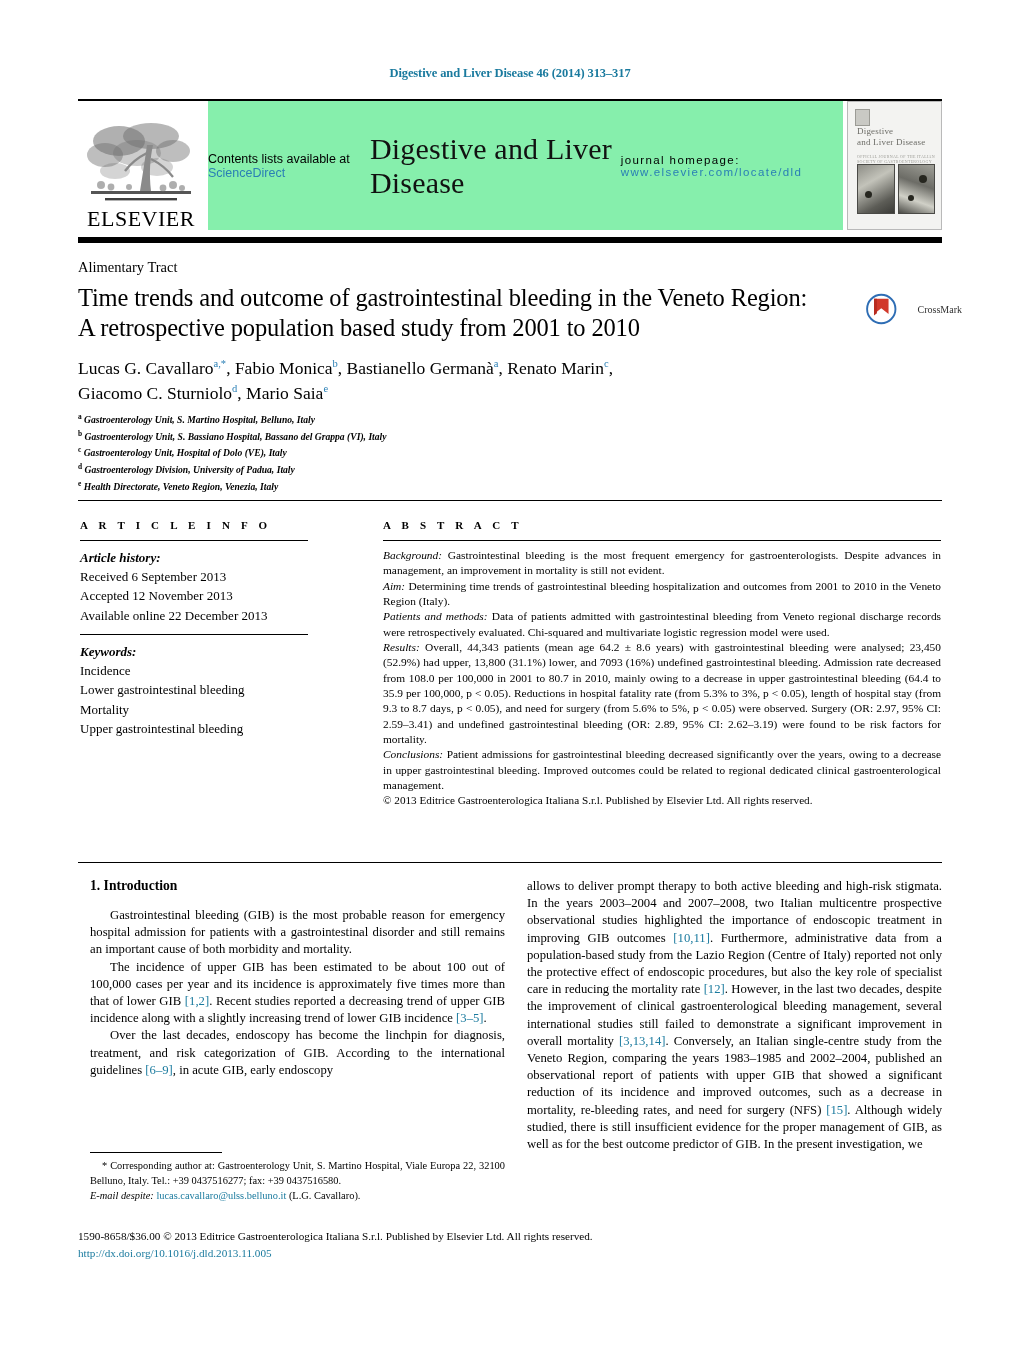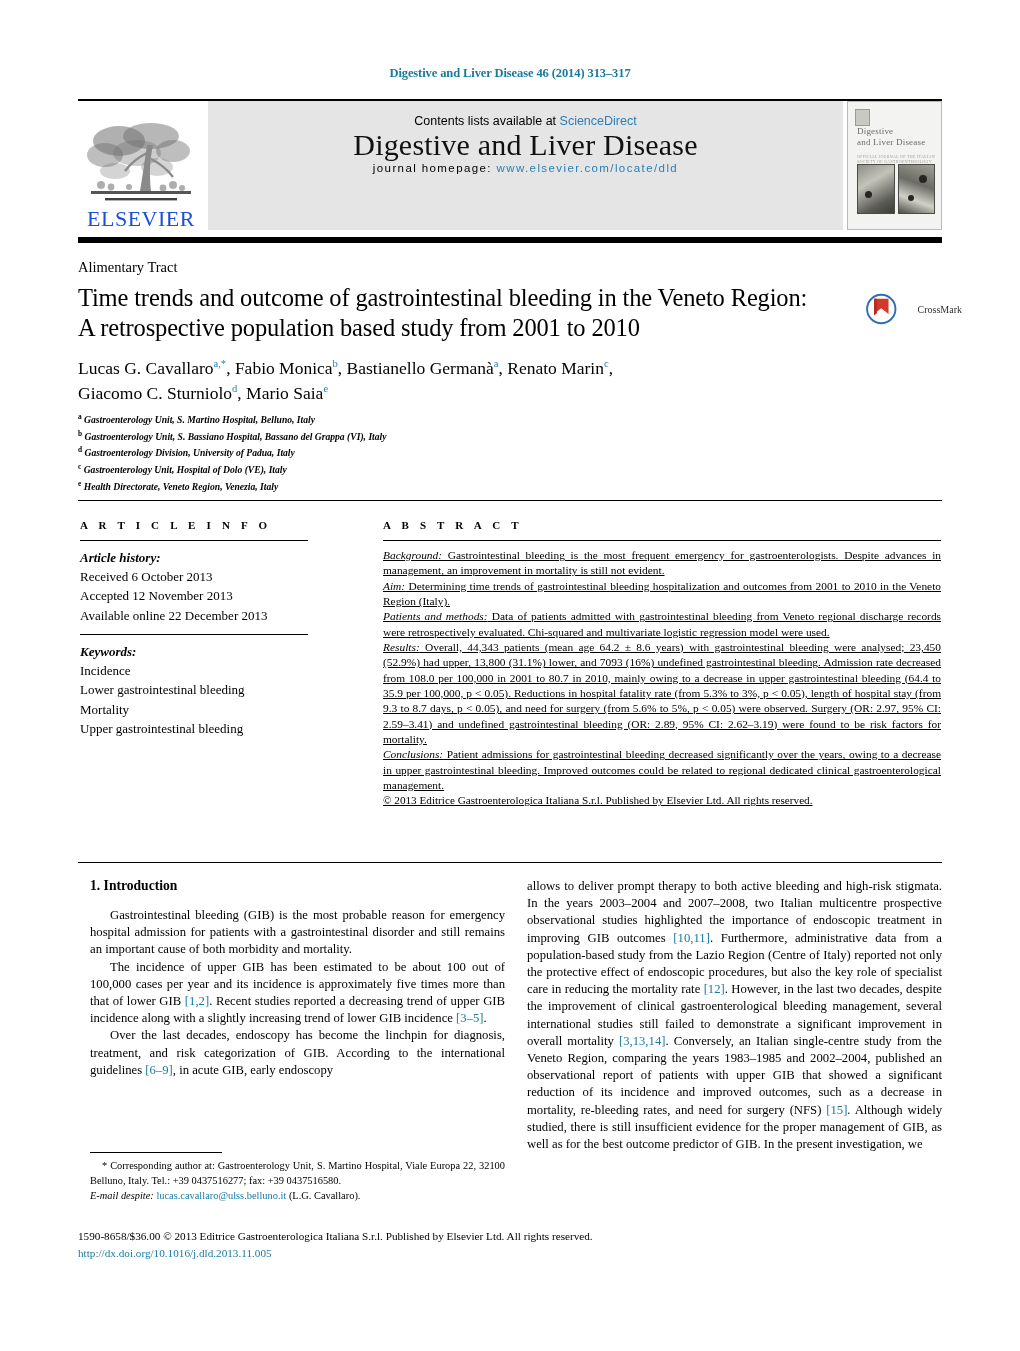--- a/index.html
+++ b/index.html
@@ -58,32 +58,32 @@
     align-items: center;
     justify-content: flex-end;
     padding-top: 4px;
     box-sizing: border-box;
   }
   .tree-svg { display:block; }
   .elsevier-word {
     font-family: "Liberation Serif", serif;
     font-size: 22px;
     letter-spacing: 0.5px;
-    color: #1d4ed8;
+    color: #000000;
     font-weight: normal;
     line-height: 1;
     margin-top: 1px;
   }
   .journal-banner {
     flex: 1 1 auto;
-    background: #e5e5e5;
+    background: #86efac;
     margin-left: 4px;
     margin-right: 4px;
     display: flex;
-    flex-direction: column;
+    flex-direction: row;
     align-items: center;
     justify-content: flex-start;
     padding: 13px 0 12px 0;
     box-sizing: border-box;
   }
   .contents-line {
     font-family: "Liberation Sans", sans-serif;
     font-size: 12.5px;
     color: #000;
   }
@@ -262,21 +262,21 @@
   }
   .abs-rule {
     width: 558px; height: 1px; background: #000; margin: 9px 0 7px 0;
   }
   .abs-body {
     font-family: "Liberation Serif", serif;
     font-size: 11.4px;
     line-height: 1.345;
     text-align: justify;
   }
-  .abs-body p { margin: 0; text-decoration: underline; }
+  .abs-body p { margin: 0; }
   .abs-body .lbl { font-style: italic; }
   .abs-copy {
     margin-top: 2px;
     text-align: left;
     font-size: 11.2px;
   }
 
   
   .col-left {
     position: absolute;
@@ -420,33 +420,33 @@
   </div>
 
   <div class="authors">
     <span>Lucas G. Cavallaro</span><sup class="star">a,*</sup>, <span>Fabio Monica</span><sup>b</sup>, <span>Bastianello Germanà</span><sup>a</sup>, <span>Renato Marin</span><sup>c</sup>,<br>
     <span>Giacomo C. Sturniolo</span><sup>d</sup>, <span>Mario Saia</span><sup>e</sup>
   </div>
 
   <div class="affiliations">
     <div><sup>a</sup> <span>Gastroenterology Unit, S. Martino Hospital, Belluno, Italy</span></div>
     <div><sup>b</sup> <span>Gastroenterology Unit, S. Bassiano Hospital, Bassano del Grappa (VI), Italy</span></div>
+    <div><sup>c</sup> <span>Gastroenterology Unit, Hospital of Dolo (VE), Italy</span></div>
     <div><sup>d</sup> <span>Gastroenterology Division, University of Padua, Italy</span></div>
-    <div><sup>c</sup> <span>Gastroenterology Unit, Hospital of Dolo (VE), Italy</span></div>
     <div><sup>e</sup> <span>Health Directorate, Veneto Region, Venezia, Italy</span></div>
   </div>
 
   <div class="band-rule-top"></div>
 
   <div class="info-col">
     <div class="head-smallcaps">A R T I C L E   I N F O</div>
     <div class="info-rule"></div>
     <div class="info-block">
       <div class="it">Article history:</div>
-      <div>Received 6 October 2013</div>
+      <div>Received 6 September 2013</div>
       <div>Accepted 12 November 2013</div>
       <div>Available online 22 December 2013</div>
     </div>
     <div class="info-rule"></div>
     <div class="info-block">
       <div class="it">Keywords:</div>
       <div>Incidence</div>
       <div>Lower gastrointestinal bleeding</div>
       <div>Mortality</div>
       <div>Upper gastrointestinal bleeding</div>

